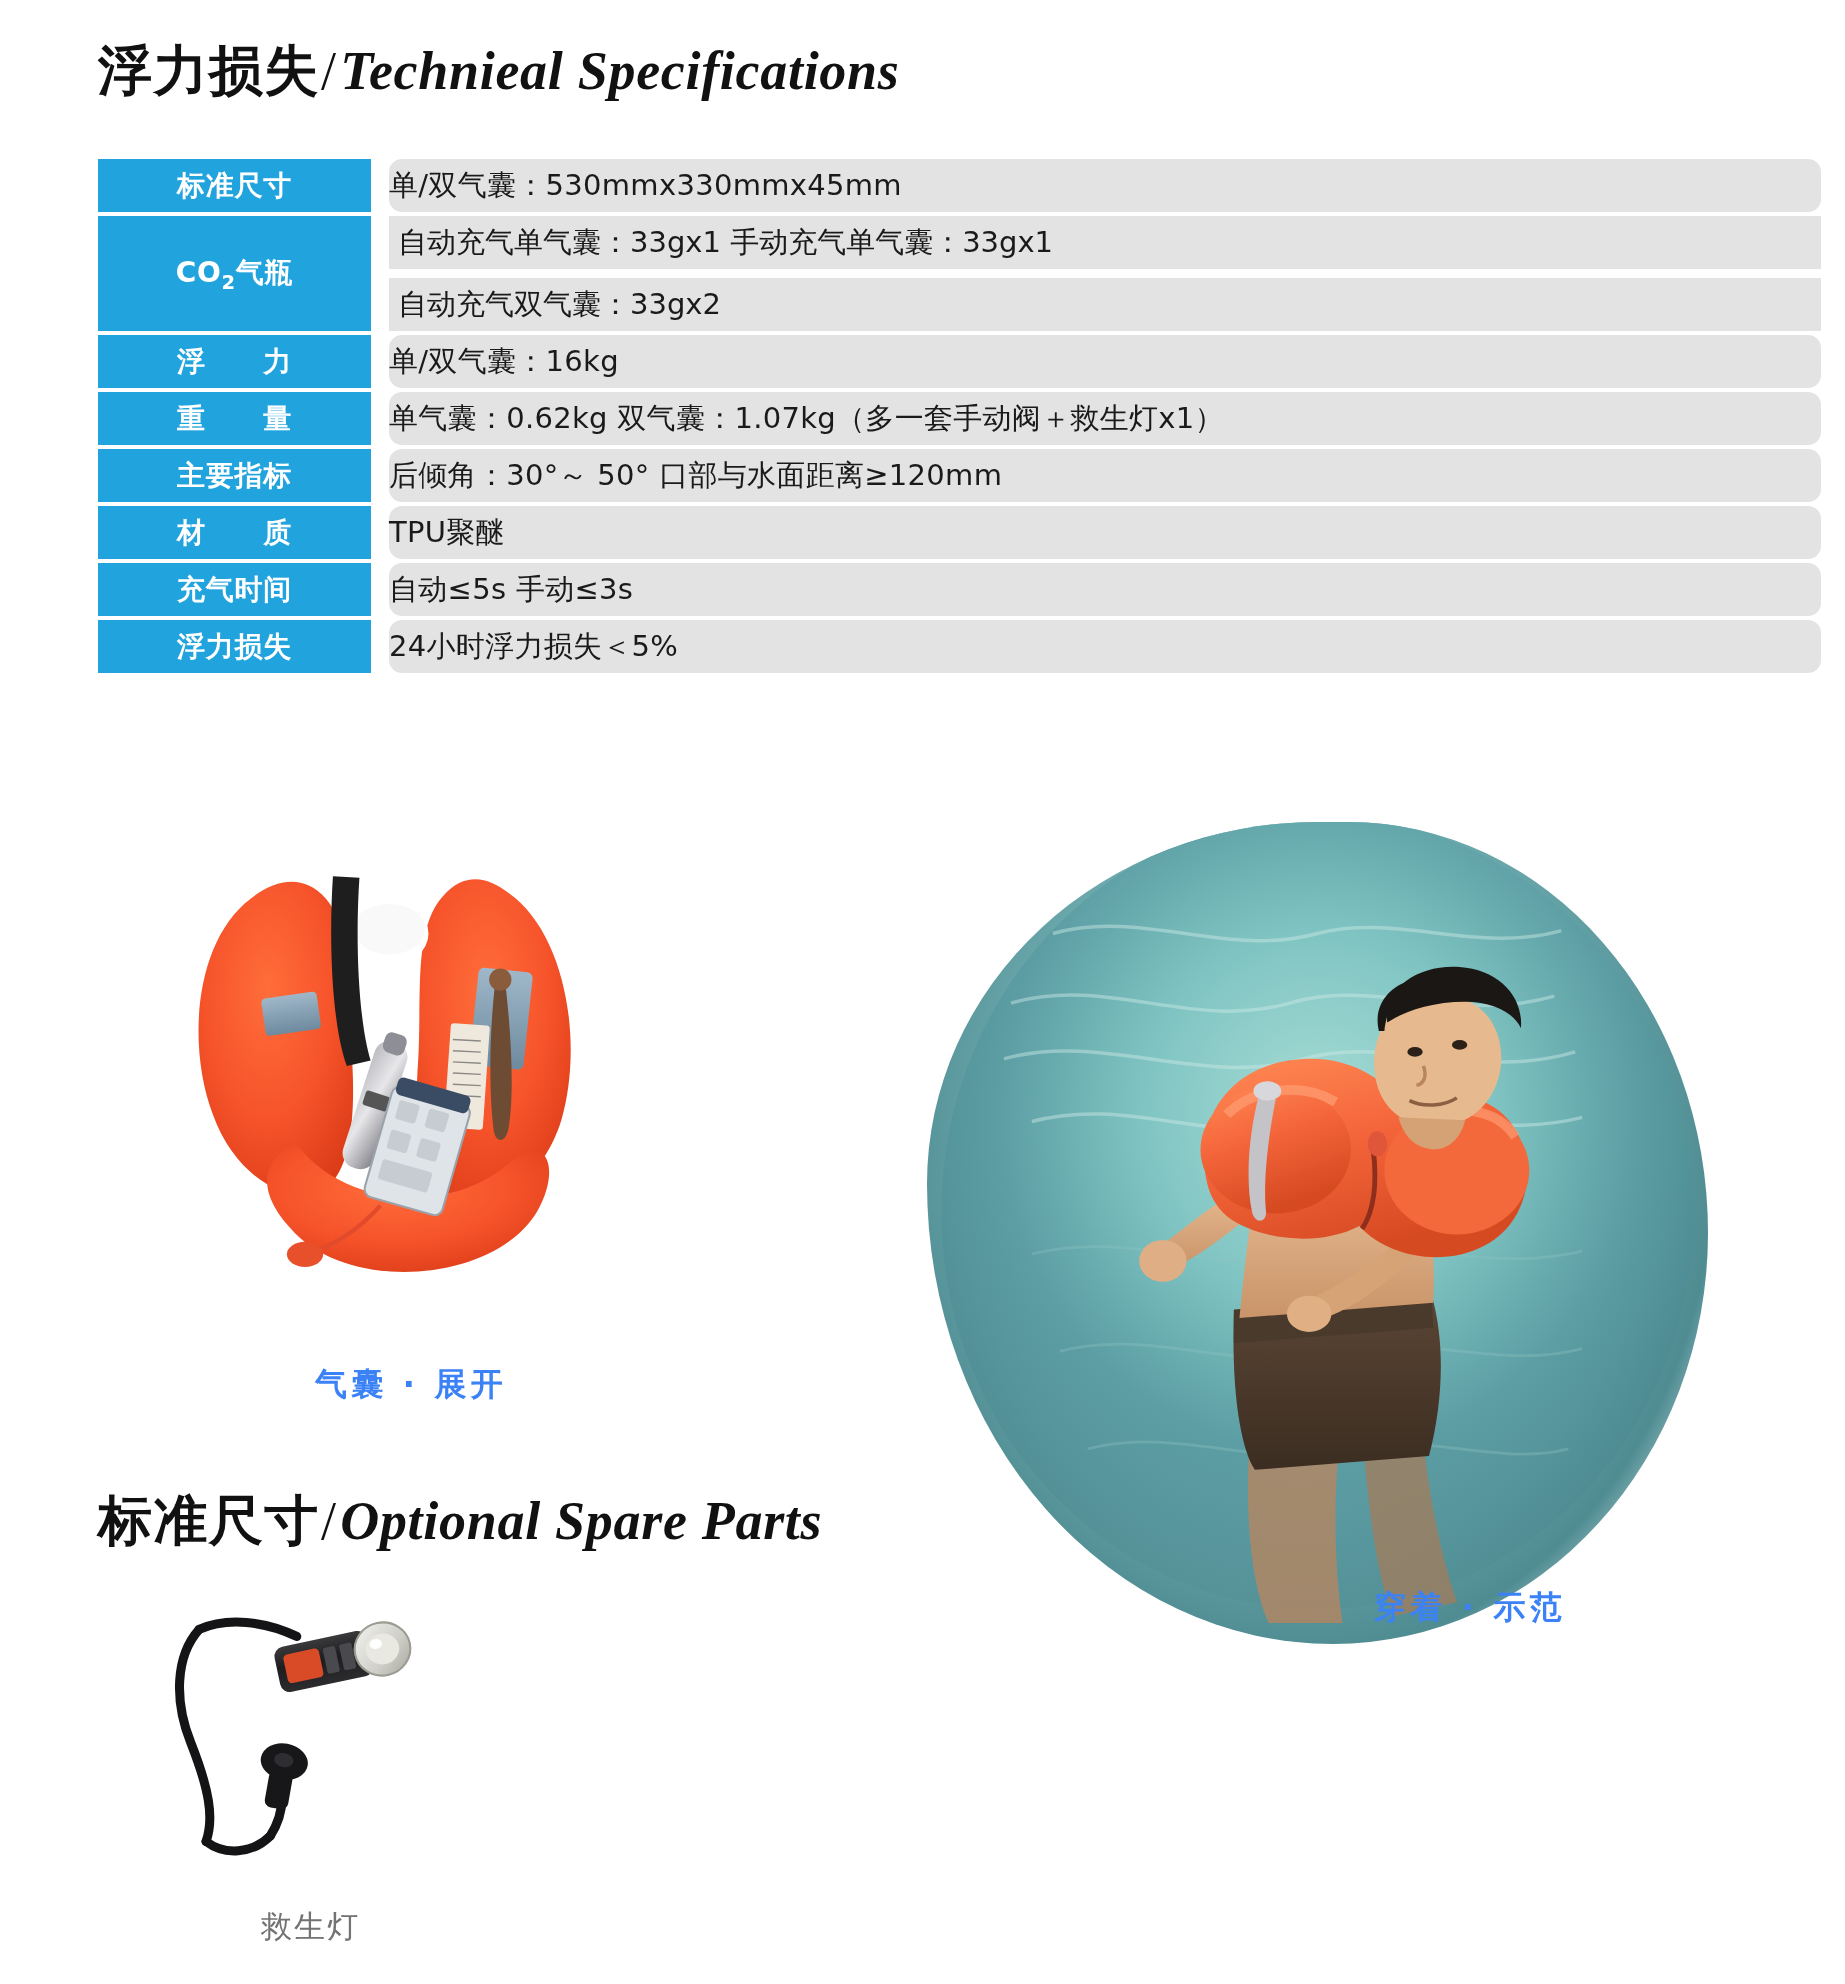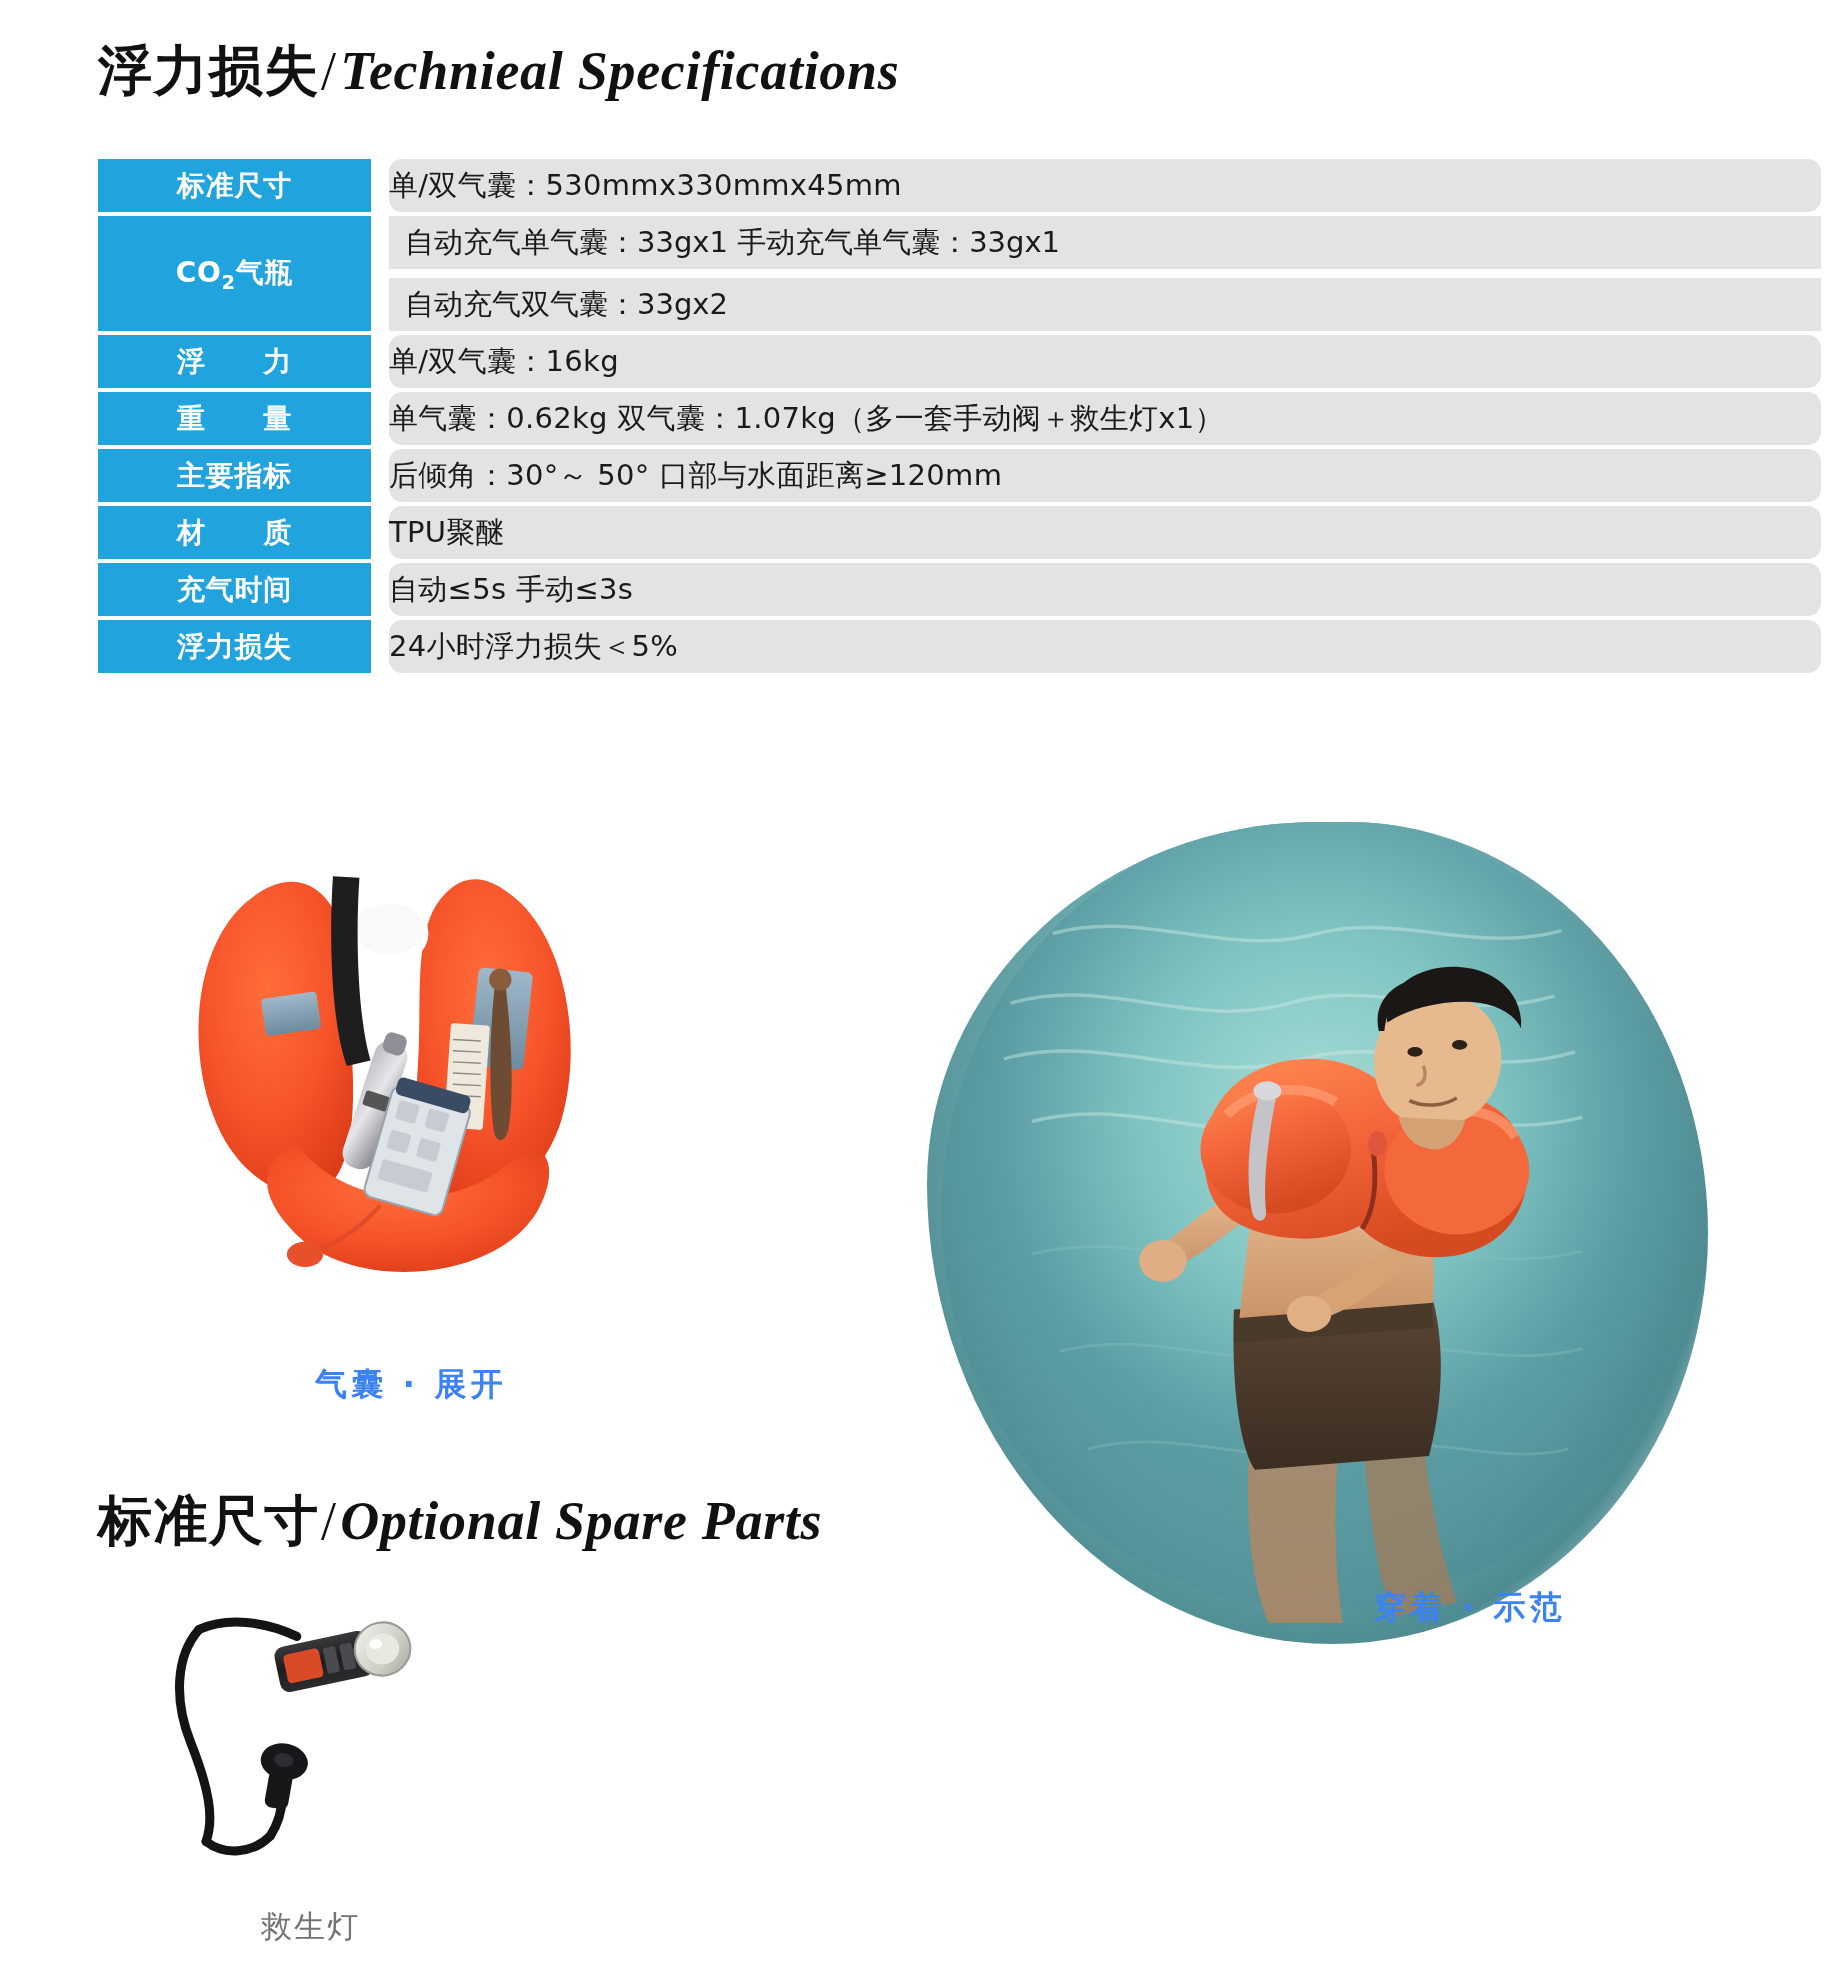--- a/index.html
+++ b/index.html
@@ -84,21 +84,21 @@
     letter-spacing: 0.3px;
     border-radius: 13px;
   }
   .gap-col { width: 18px; background: #ffffff; }
 
   .value-stack { display: block; }
   .value-stack .row {
     background: #e3e3e3;
     height: 53px;
     line-height: 53px;
-    padding-left: 16px;
+    padding-left: 9px;
     font-family: "DejaVu Sans", sans-serif;
     font-size: 29px;
     box-sizing: border-box;
   }
   .value-stack .row + .row { margin-top: 9px; }
 
   
   .caption {
     position: absolute;
     font-family: "DejaVu Sans", sans-serif;

